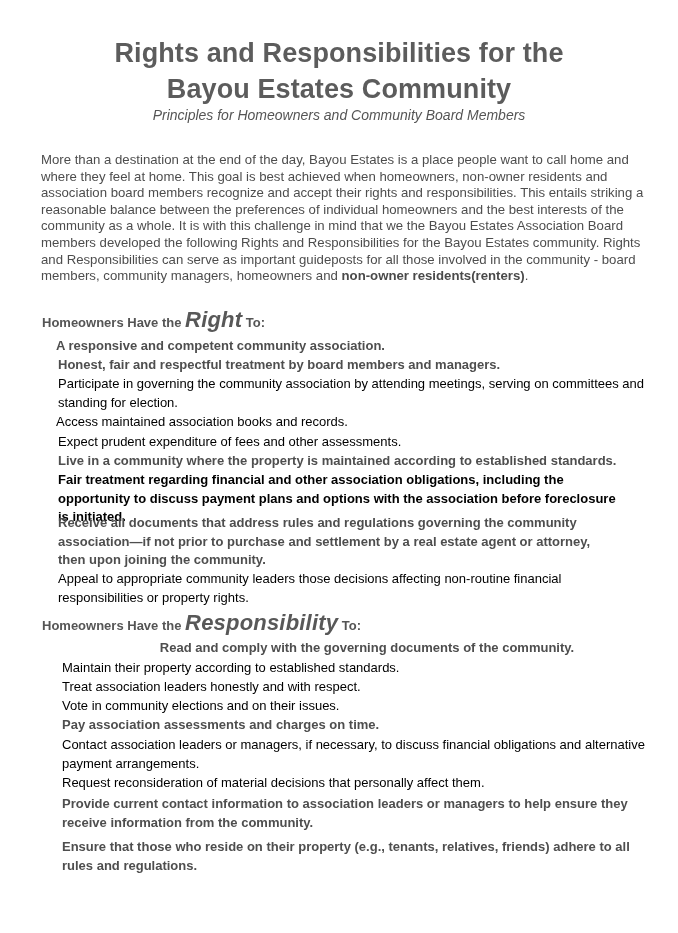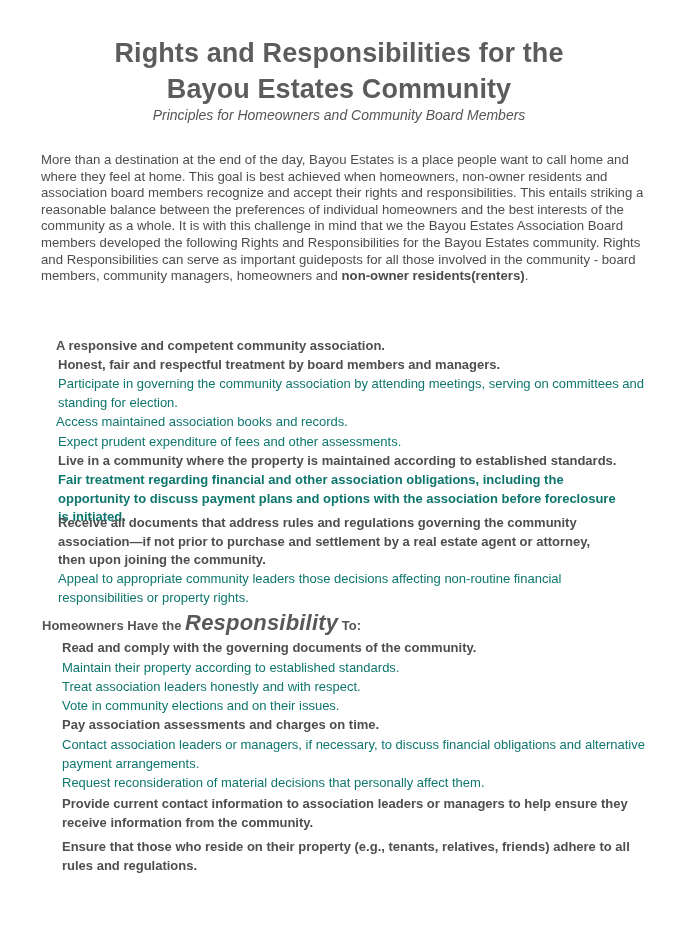--- a/index.html
+++ b/index.html
@@ -26,51 +26,52 @@
     .heading {
       position: absolute; left: 42px; font-weight: bold; font-size: 13px; color: #555;
     }
     .heading .big {
       font-style: italic; font-size: 22px; color: #585858; letter-spacing: 0.2px;
     }
     .heading.h1 { top: 307px; }
     .heading.h2 { top: 610px; }
     .item {
       position: absolute; left: 58px; width: 610px;
-      font-size: 13px; line-height: 18.5px; color: #0f766e;
+      font-size: 13px; line-height: 18.5px; color: #000000;
     }
     .item.bold { font-weight: bold; color: #4e4e4e; }
   </style>
 </head>
 <body>
 
 <div class="page">
   <div class="title l1">Rights and Responsibilities for the</div>
   <div class="title l2">Bayou Estates Community</div>
   <div class="subtitle">Principles for Homeowners and Community Board Members</div>
 
   <div class="intro"><span>More than a destination at the end of the day, Bayou Estates is a place people want to call home and where they feel at home. This goal is best achieved when homeowners, non-owner residents and association board members recognize and accept their rights and responsibilities. This entails striking a reasonable balance between the preferences of individual homeowners and the best interests of the community as a whole. It is with this challenge in mind that we the Bayou Estates Association Board members developed the following Rights and Responsibilities for the Bayou Estates community.  Rights and Responsibilities can serve as important guideposts for all those involved in the community - board members, community managers, homeowners and </span><b>non-owner residents(renters)</b><span>.</span></div>
 
+  <div class="heading h1"><span>Homeowners Have the </span><span class="big">Right</span><span> To:</span></div>
 
   <div id="rights-list">
       <div class="item bold" style="top: 337px; left: 56px; width: 610px;">A responsive and competent community association.</div>
       <div class="item bold" style="top: 356px; left: 58px; width: 610px;">Honest, fair and respectful treatment by board members and managers.</div>
       <div class="item" style="top: 375px; left: 58px; width: 612px;">Participate in governing the community association by attending meetings, serving on committees and standing for election.</div>
       <div class="item" style="top: 413px; left: 56px; width: 610px;">Access maintained association books and records.</div>
       <div class="item" style="top: 433px; left: 58px; width: 610px;">Expect prudent expenditure of fees and other assessments.</div>
       <div class="item bold" style="top: 452px; left: 58px; width: 600px;">Live in a community where the property is maintained according to established standards.</div>
       <div class="item" style="top: 471px; left: 58px; width: 560px; font-weight: bold;">Fair treatment regarding financial and other association obligations, including the opportunity to discuss payment plans and options with the association before foreclosure is initiated.</div>
       <div class="item bold" style="top: 514px; left: 58px; width: 560px;">Receive all documents that address rules and regulations governing the community association—if not prior to purchase and settlement by a real estate agent or attorney, then upon joining the community.</div>
       <div class="item" style="top: 570px; left: 58px; width: 560px;">Appeal to appropriate community leaders those decisions affecting non-routine financial responsibilities or property rights.</div>
     </div>
 
   <div class="heading h2"><span>Homeowners Have the </span><span class="big">Responsibility</span><span> To:</span></div>
 
   <div id="resp-list">
-      <div class="item bold" style="top: 639px; left: 62px; width: 610px;">Read and comply with the governing documents of the community.</div>
+      <div class="item bold" style="top: 639px; left: 62px; width: 610px; text-align: center;">Read and comply with the governing documents of the community.</div>
       <div class="item" style="top: 659px; left: 62px; width: 610px;">Maintain their property according to established standards.</div>
       <div class="item" style="top: 678px; left: 62px; width: 610px;">Treat association leaders honestly and with respect.</div>
       <div class="item" style="top: 697px; left: 62px; width: 610px;">Vote in community elections and on their issues.</div>
       <div class="item bold" style="top: 716px; left: 62px; width: 610px;">Pay association assessments and charges on time.</div>
       <div class="item" style="top: 736px; left: 62px; width: 612px;">Contact association leaders or managers, if necessary, to discuss financial obligations and alternative payment arrangements.</div>
       <div class="item" style="top: 774px; left: 62px; width: 610px;">Request reconsideration of material decisions that personally affect them.</div>
       <div class="item bold" style="top: 795px; left: 62px; width: 590px;">Provide current contact information to association leaders or managers to help ensure they receive information from the community.</div>
       <div class="item bold" style="top: 838px; left: 62px; width: 590px;">Ensure that those who reside on their property (e.g., tenants, relatives, friends) adhere to all rules and regulations.</div>
     </div>
 </div>

